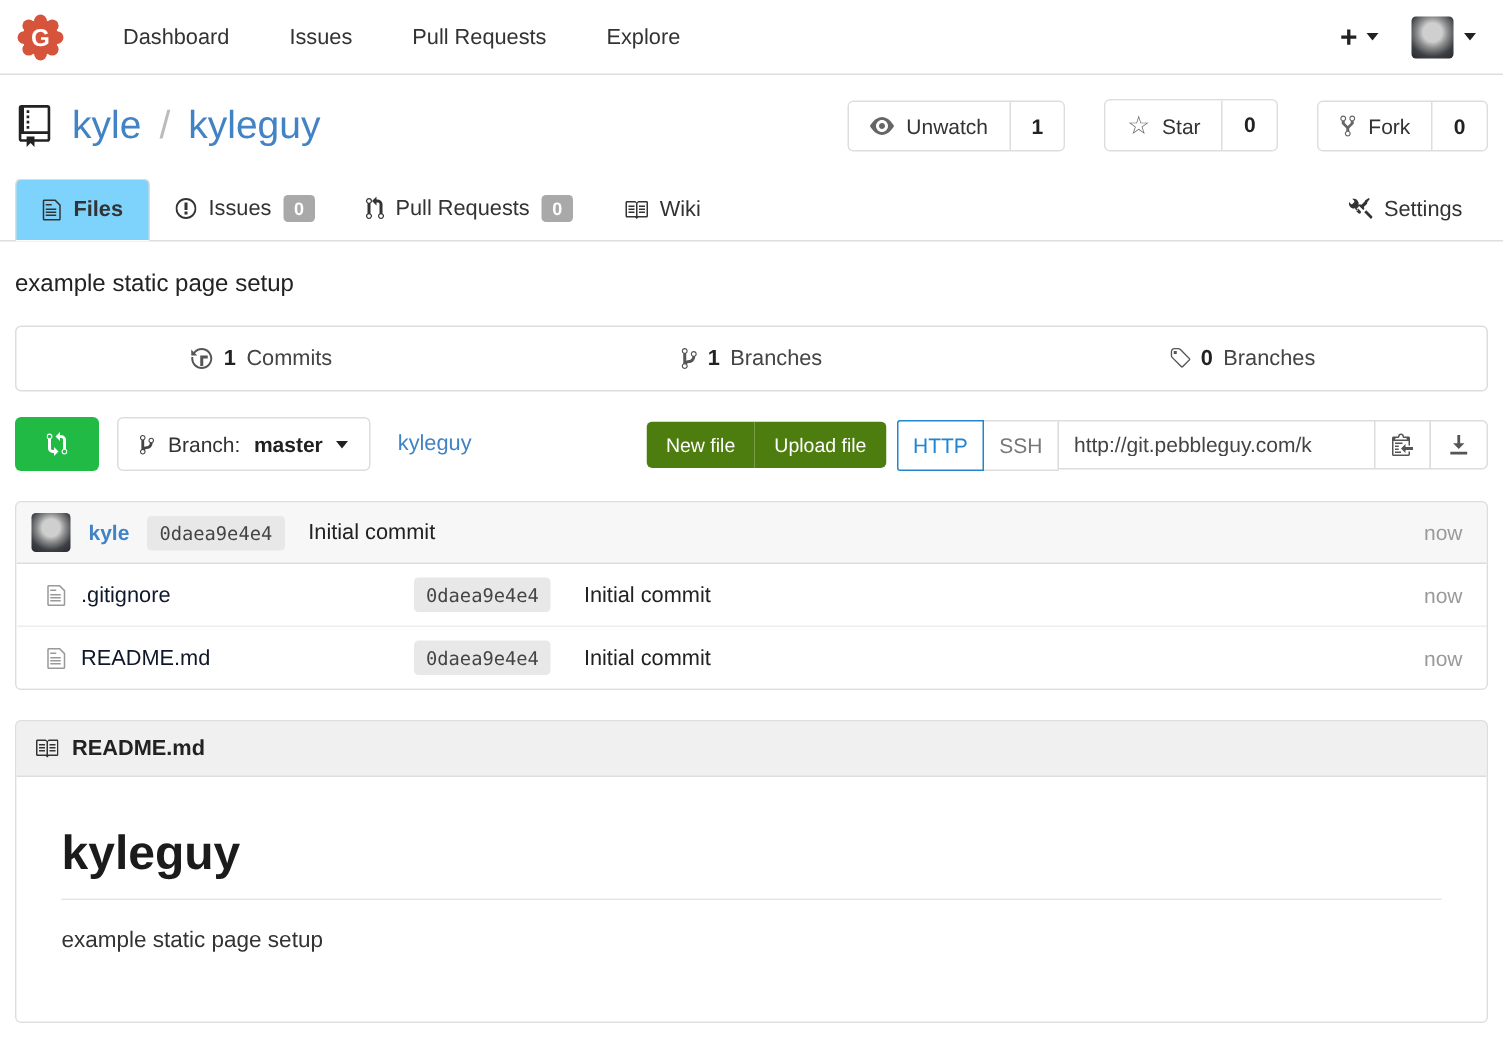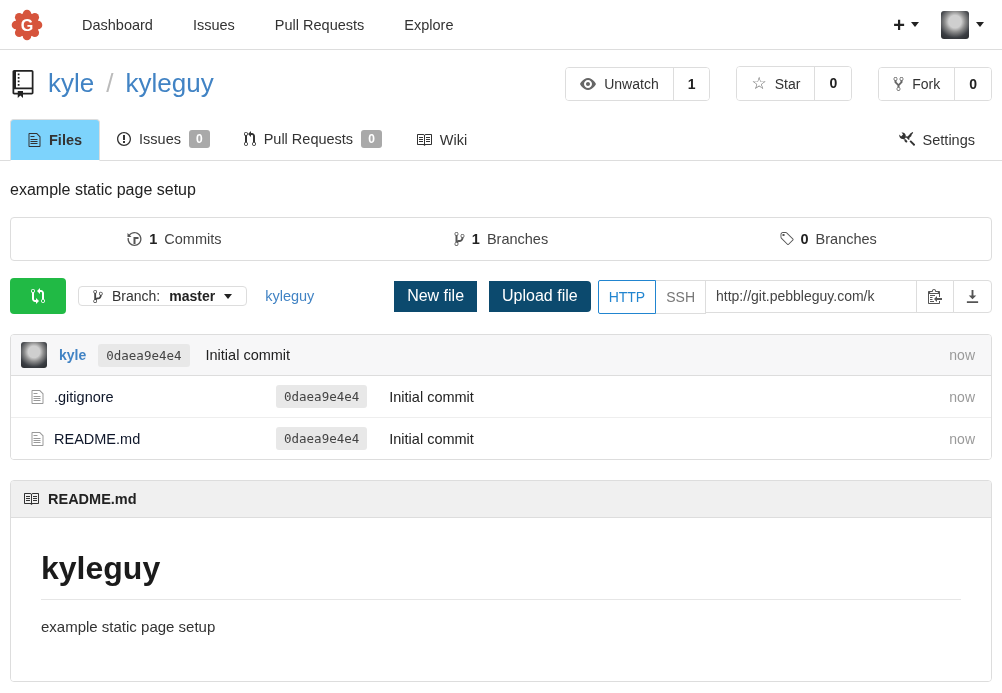--- a/index.html
+++ b/index.html
@@ -59,30 +59,30 @@
   .stat { flex:1; display:flex; align-items:center; justify-content:center; gap:7px;
     padding:13px 0; font-size:14.5px; color:#444; cursor:pointer; }
   .stat b { color:#222; }
   .stat .oicon { fill:#555; }
 
   
   .toolbar { margin:17px 10px 0; display:flex; align-items:center; }
   .btn-green { background:#21ba45; border:none; border-radius:4px; width:56px; height:36px;
     display:flex; align-items:center; justify-content:center; cursor:pointer; }
   .btn-green .oicon { fill:#fff; }
-  .branch-select { margin-left:12px; height:20px; display:flex; align-items:center; gap:9px;
+  .branch-select { margin-left:12px; height:36px; display:flex; align-items:center; gap:9px;
     border:1px solid #ddd; border-radius:4px; padding:0 14px; background:#fff; cursor:pointer;justify-content:space-between; }
   .branch-select .oicon { fill:#444; }
   .branch-label { color:#333; font-size:14px; }
   .branch-name { font-weight:bold; color:#222; font-size:14px; }
   .repo-path-link { margin-left:18px; color:#4183c4; font-size:14.5px; cursor:pointer; }
   .toolbar-spacer { flex:1; }
   .blue-group { display:flex; border-radius:4px; overflow:hidden; height:31px; }
-  .btn-blue { background:#0c4a6e; color:#fff; border:none; padding:0 13px; font-size:16px;
-    cursor:pointer; font-family:inherit;margin-left:12px; }
+  .btn-blue { background:#4d7c0f; color:#fff; border:none; padding:0 13px; font-size:13px;
+    cursor:pointer; font-family:inherit; }
   .clone-group { display:flex; margin-left:8px; height:33px; align-items:stretch; }
   .clone-group > * { border:1px solid #ddd; margin-left:-1px; background:#fff; }
   .proto-btn { display:flex; align-items:center; padding:16px 10px; font-size:14px; color:#777; cursor:pointer; }
   .proto-btn.active { color:#2185d0; border-color:#2185d0; z-index:2; position:relative;
     border-radius:2px 0 0 2px; }
   .clone-input { width:212px; padding:0 10px; font-size:14px; color:#444; outline:none;
     font-family:"Liberation Sans", sans-serif; }
   .icon-btn { display:flex; align-items:center; justify-content:center; padding:0 11px; cursor:pointer; }
   .icon-btn .oicon { fill:#555; }
   .icon-btn:last-child { border-radius:0 4px 4px 0; }

